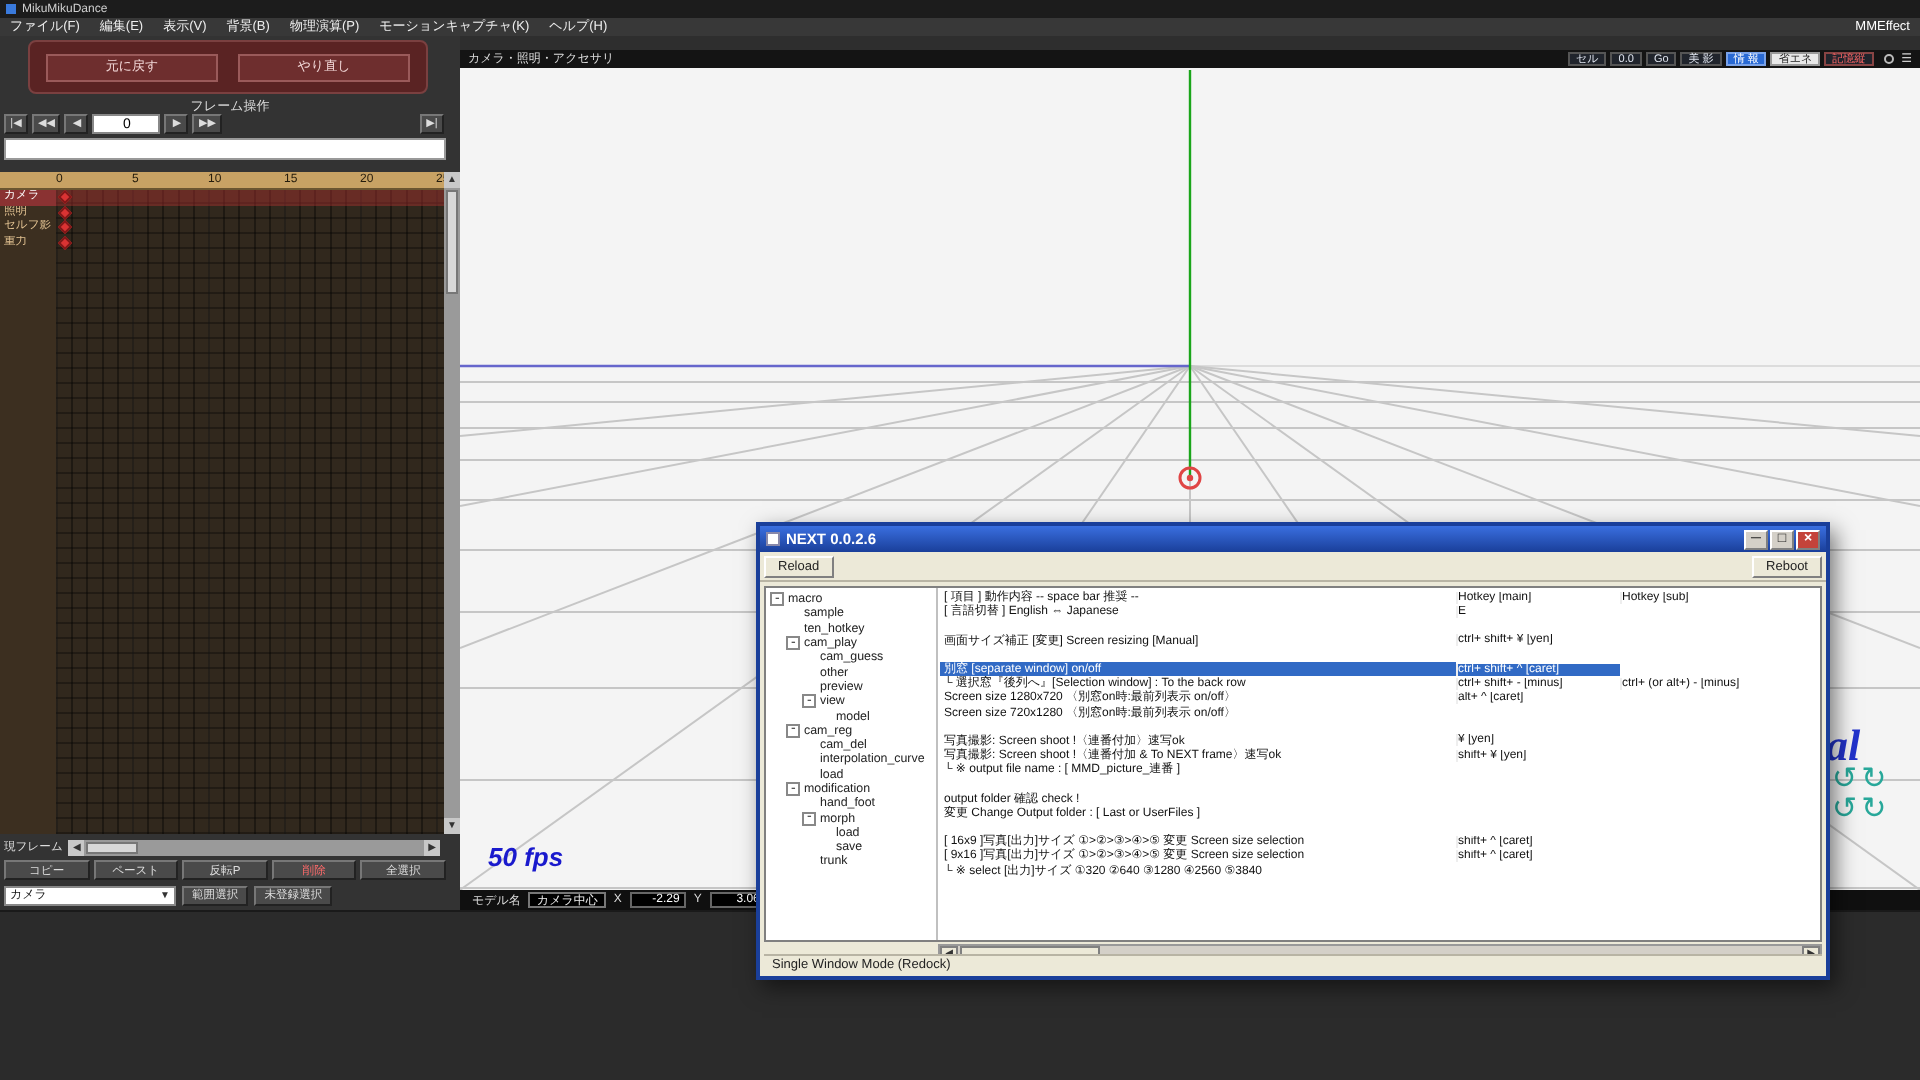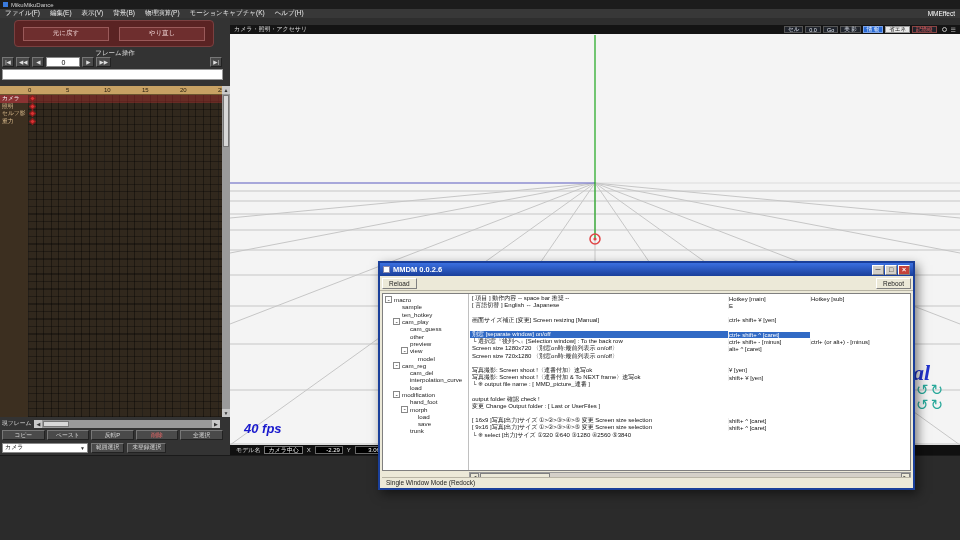--- a/index.html
+++ b/index.html
@@ -264,21 +264,21 @@
       <line x1="0" y1="410" x2="730" y2="410"></line>
     </g>
 
     <line x1="0" y1="149" x2="365" y2="149" stroke="#6666cc" stroke-width="1.2"></line>
     <line x1="365" y1="1" x2="365" y2="205" stroke="#1aa51a" stroke-width="1.2"></line>
 
     <circle cx="365" cy="205" r="5" fill="none" stroke="#e04545" stroke-width="1.5"></circle>
     <circle cx="365" cy="205" r="1.6" fill="#e04545"></circle>
   </svg>
 </div>
-<div class="abs fps">40 fps</div>
+<div class="abs fps">50 fps</div>
 <div class="abs watermark">Manual</div>
 <div class="abs teal-arrows">↺↻<br>↺↻</div>
 
 <div class="abs mbar">
   <span>モデル名</span>
   <span class="mbox">カメラ中心</span>
   <span>X</span>
   <span class="mval">-2.29</span>
   <span>Y</span>
   <span class="mval">3.06</span>
@@ -519,21 +519,21 @@
     <span class="pinput" style="width:26px">8875</span>
     <span class="strack">
         <span class="shandle" style="left:40%"></span>
       </span>
   </div>
 </div>
 
 <div class="abs dlg">
   <div class="dlg-title">
     <span class="dlg-icon"></span>
-    <span>MMDM 0.0.2.6</span>
+    <span>NEXT 0.0.2.6</span>
     <span class="dlg-winbtns">
       <span class="tbtn">─</span>
       <span class="tbtn">□</span>
       <span class="tbtn close">×</span>
     </span>
   </div>
   <div class="dlg-toolbar">
     <span class="wbtn">Reload</span>
     <span class="wbtn reboot">Reboot</span>
   </div>

